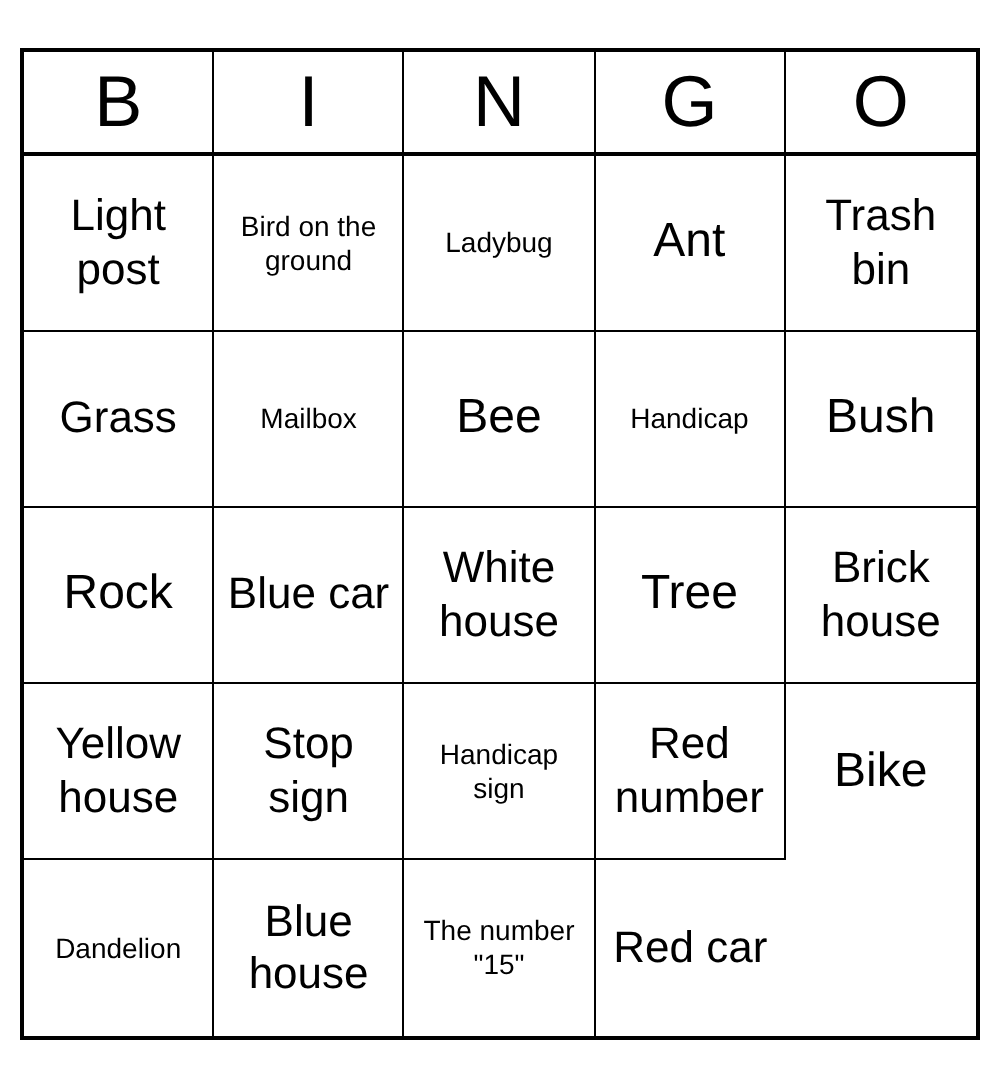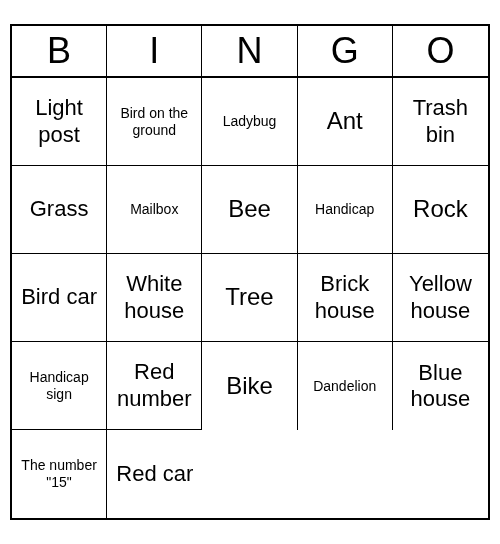--- a/index.html
+++ b/index.html
@@ -115,36 +115,42 @@
       <div class="bingo-cell">
         <span class="cell-text">Mailbox</span>
       </div>
       <div class="bingo-cell">
         <span class="cell-text xlarge">Bee</span>
       </div>
       <div class="bingo-cell">
         <span class="cell-text">Handicap</span>
       </div>
       <div class="bingo-cell">
+        <span class="cell-text xlarge">Bush</span>
+      </div>
+      <div class="bingo-cell">
         <span class="cell-text xlarge">Rock</span>
       </div>
       <div class="bingo-cell">
-        <span class="cell-text large">Bird car</span>
+        <span class="cell-text large">Blue car</span>
       </div>
       <div class="bingo-cell">
         <span class="cell-text large">White house</span>
       </div>
       <div class="bingo-cell">
         <span class="cell-text xlarge">Tree</span>
       </div>
       <div class="bingo-cell">
         <span class="cell-text large">Brick house</span>
       </div>
       <div class="bingo-cell">
         <span class="cell-text large">Yellow house</span>
+      </div>
+      <div class="bingo-cell">
+        <span class="cell-text large">Stop sign</span>
       </div>
       <div class="bingo-cell">
         <span class="cell-text">Handicap sign</span>
       </div>
       <div class="bingo-cell">
         <span class="cell-text large">Red number</span>
       </div>
       <div class="bingo-cell">
         <span class="cell-text xlarge">Bike</span>
       </div>

